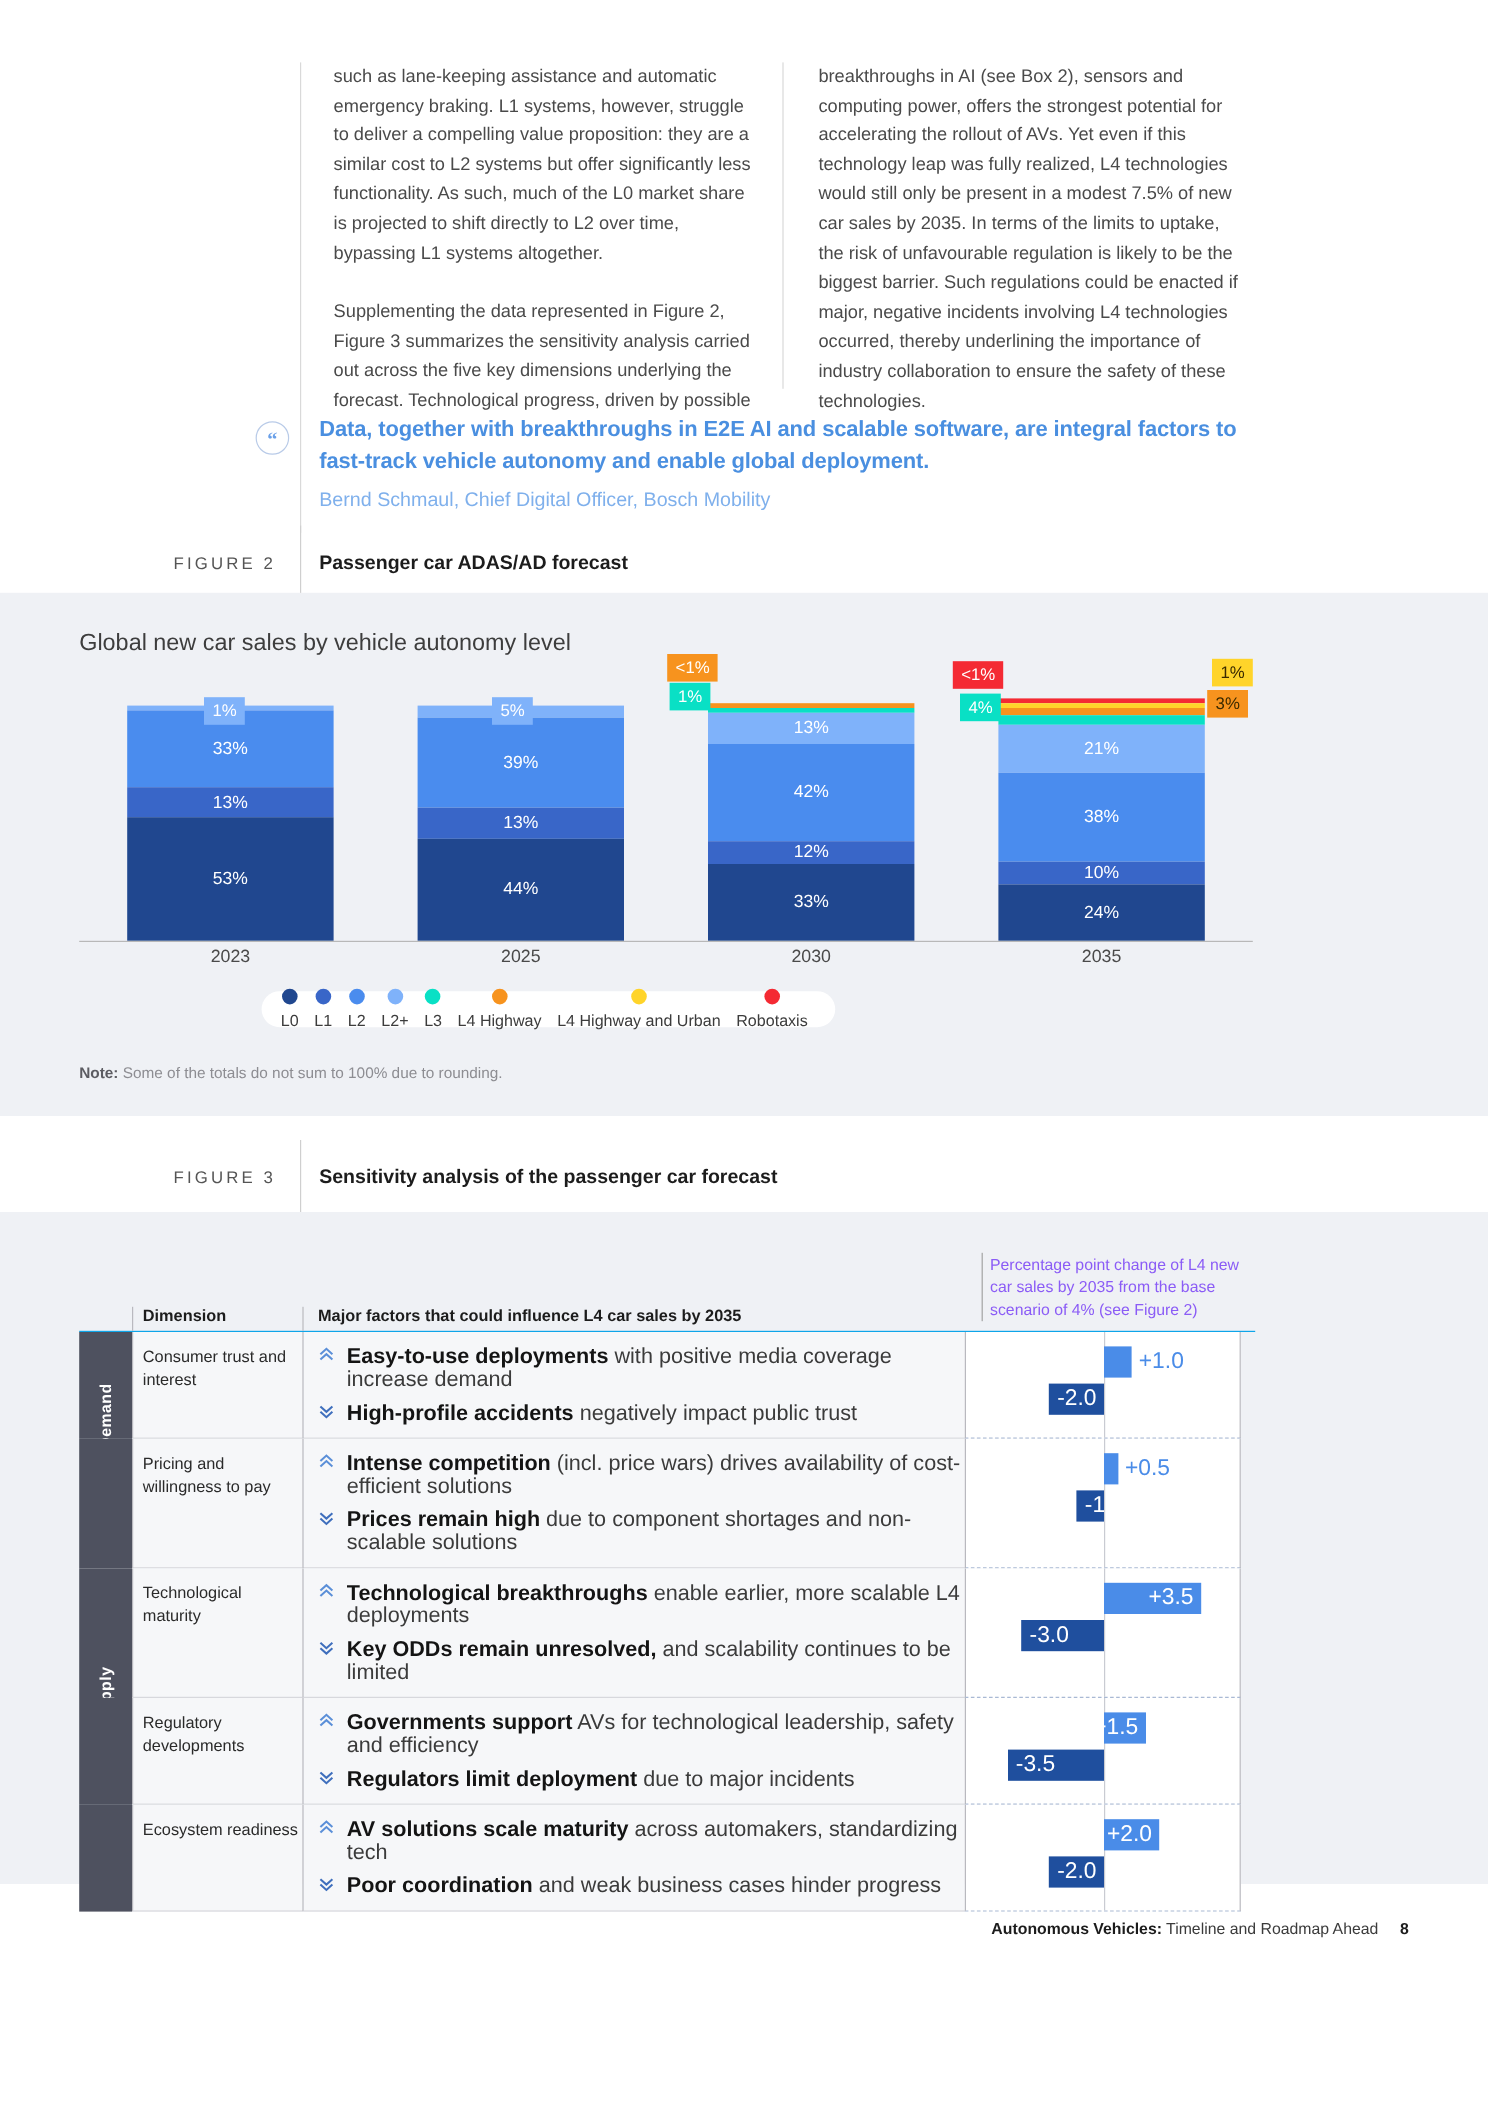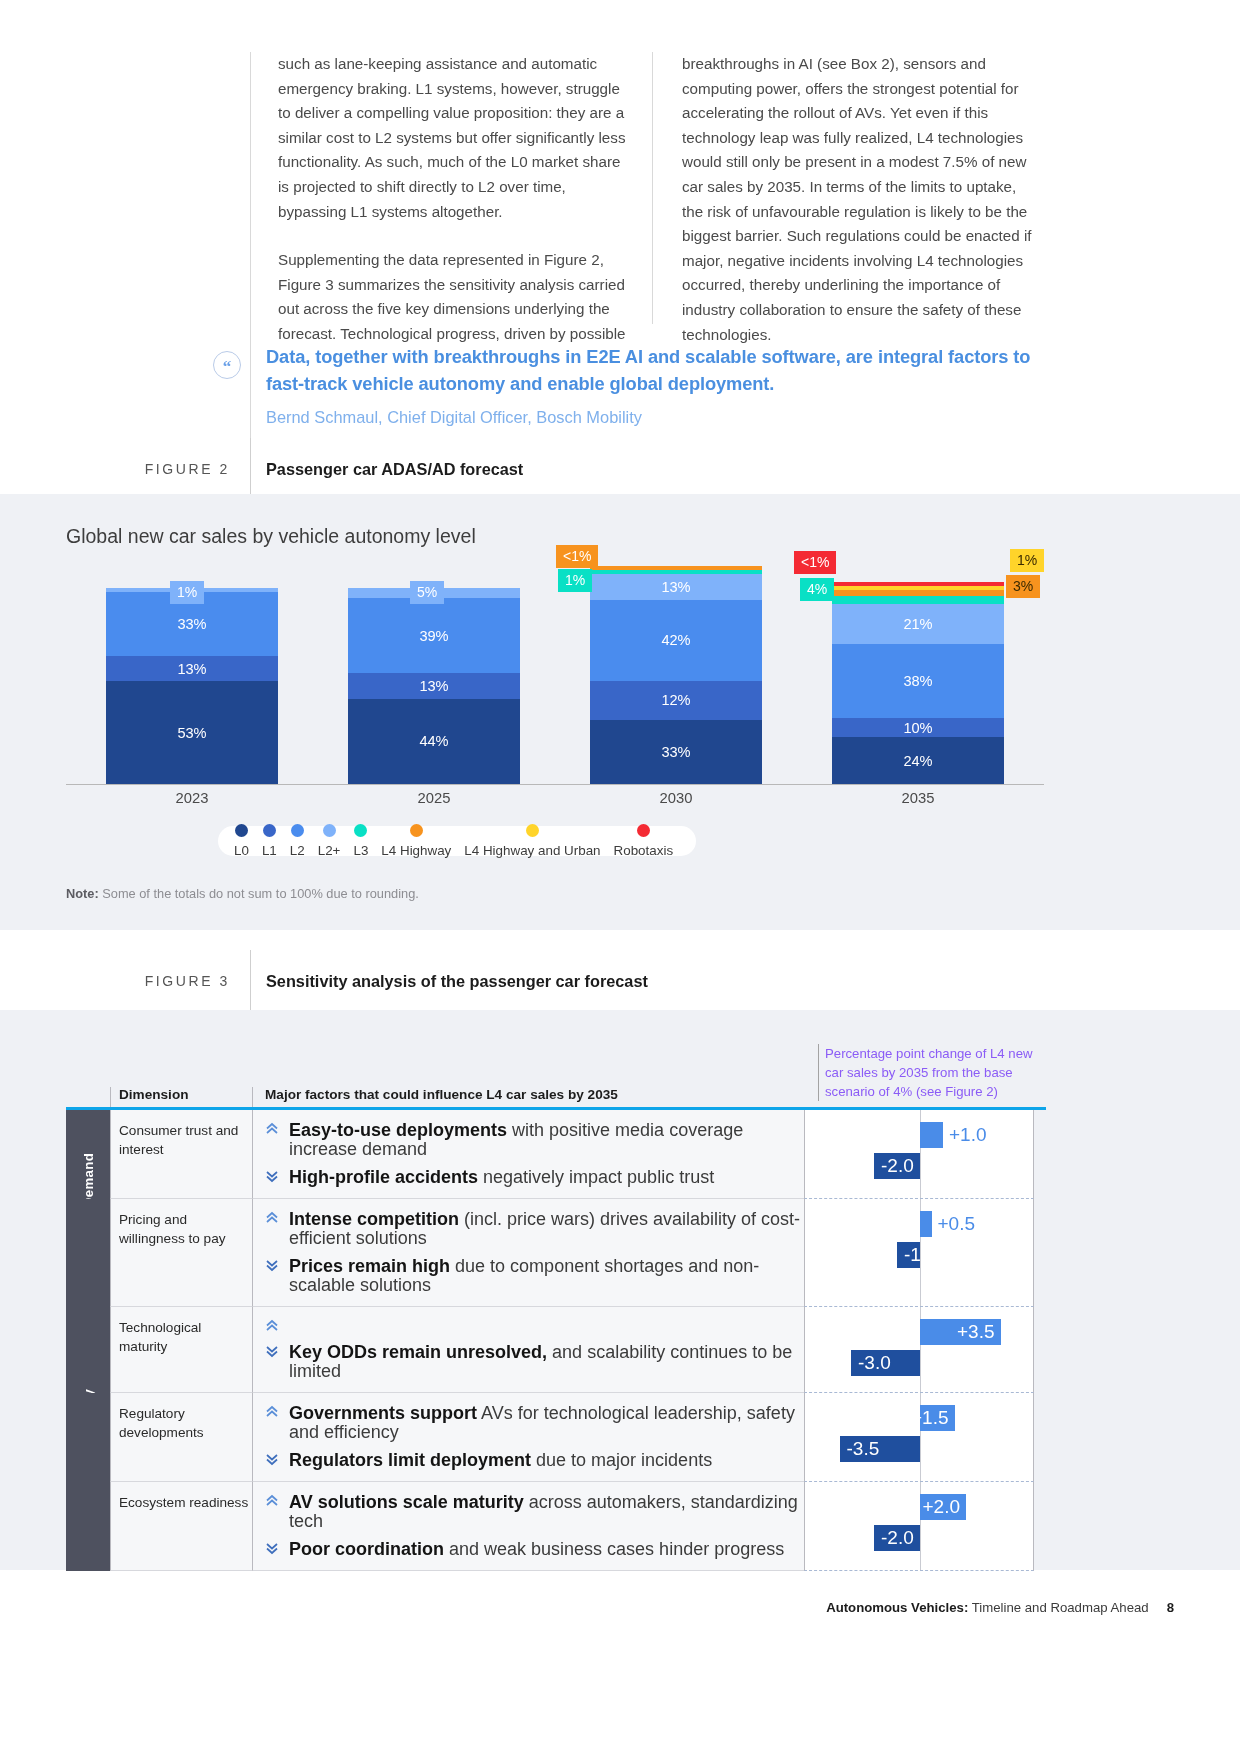--- a/index.html
+++ b/index.html
@@ -206,21 +206,21 @@
   }
   .tbl {
     position: absolute;
     left: 66px; top: 72px;
     width: 980px;
   }
   .tbl-head {
     display: flex;
     height: 28px;
     align-items: flex-end;
-    border-bottom: 3px solid #0ea5e9;
+    border-bottom: 1px solid #0ea5e9;
   }
   .cell-band { width: 44px; flex: none; }
   .cell-dim  { width: 142px; flex: none; padding-left: 8px; border-left: 1px solid #b9b9bf; }
   .cell-fact { width: 552px; flex: none; padding-left: 12px; border-left: 1px solid #b9b9bf; }
   .cell-bar  { width: 230px; flex: none; }
   .th { font-size: 13.6px; font-weight: bold; color: #1c1c1c; padding-bottom: 5px; }
 
   .trow { display: flex; position: relative; }
   .trow .cell-band { background: #4e515f; position: relative; }
   .trow .cell-dim {
@@ -348,21 +348,21 @@
             <div class="seg" style="height: 25.22px; background: rgb(57, 102, 200);">13%</div>
             <div class="seg" style="height: 85.36px; background: rgb(32, 71, 143);">44%</div>
           </div>
         </div>
         <div class="bar-group" style="left: 524px;">
           <div style="position: relative;">
             <div class="seg" style="height: 4px; background: rgb(247, 147, 30);"></div>
             <div class="seg" style="height: 4px; background: rgb(9, 224, 197);"></div>
             <div class="seg" style="height: 25.22px; background: rgb(127, 178, 250);">13%</div>
             <div class="seg" style="height: 81.48px; background: rgb(74, 140, 238);">42%</div>
-            <div class="seg" style="height: 39px; background: rgb(57, 102, 200);">12%</div>
+            <div class="seg" style="height: 19px; background: rgb(57, 102, 200);">12%</div>
             <div class="seg" style="height: 64.02px; background: rgb(32, 71, 143);">33%</div>
           </div>
         </div>
         <div class="bar-group" style="left: 766px;">
           <div style="position: relative;">
             <div class="seg" style="height: 4px; background: rgb(244, 42, 51);"></div>
             <div class="seg" style="height: 4px; background: rgb(255, 212, 42);"></div>
             <div class="seg" style="height: 5.82px; background: rgb(247, 147, 30);"></div>
             <div class="seg" style="height: 7.76px; background: rgb(9, 224, 197);"></div>
             <div class="seg" style="height: 40.74px; background: rgb(127, 178, 250);">21%</div>
@@ -510,20 +510,21 @@
             </div>
             <div class="cell-dim">Technological maturity</div>
             <div class="cell-fact">
               <div class="factor">
                 <span class="chev">
                   <svg width="14" height="16" viewBox="0 0 14 16" aria-hidden="true">
                     <path d="M2 7.5 L7 3 L12 7.5" fill="none" stroke="#5b8fd8" stroke-width="1.7"></path>
                     <path d="M2 12 L7 7.5 L12 12" fill="none" stroke="#5b8fd8" stroke-width="1.7"></path>
                   </svg>
                 </span>
+                <span><b>Technological breakthroughs</b> enable earlier, more scalable L4 deployments</span>
               </div>
               <div class="factor">
                 <span class="chev">
                   <svg width="14" height="16" viewBox="0 0 14 16" aria-hidden="true">
                     <path d="M2 4 L7 8.5 L12 4" fill="none" stroke="#3f6fbd" stroke-width="1.7"></path>
                     <path d="M2 8.5 L7 13 L12 8.5" fill="none" stroke="#3f6fbd" stroke-width="1.7"></path>
                   </svg>
                 </span>
                 <span><b>Key ODDs remain unresolved,</b> and scalability continues to be limited</span>
               </div>

